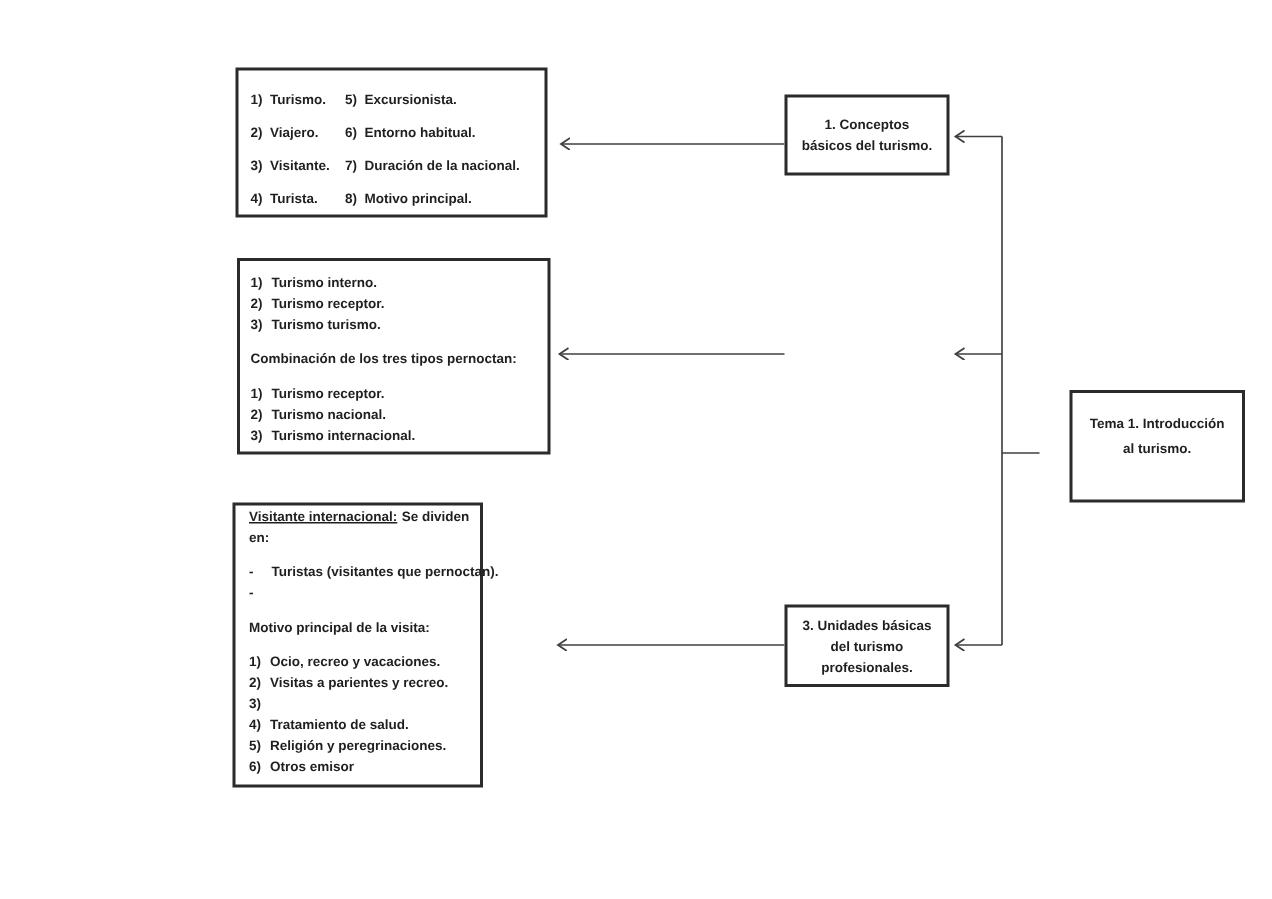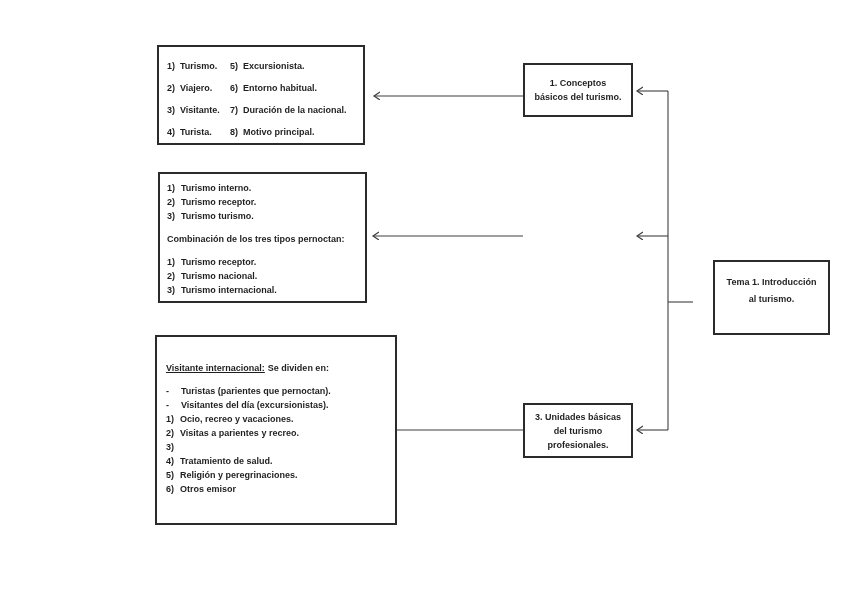--- a/index.html
+++ b/index.html
@@ -22,21 +22,21 @@
     box-sizing: border-box;
     border: 2px solid #2b2b2b;
     background: #ffffff;
     font-size: 9px;
     font-weight: 700;
   }
   
   .lb { line-height: 14px; }
   #lb-concepts { left: 157px; top: 45px;  width: 208px; height: 100px; padding: 8px 4px 0 8px; }
   #lb-types    { left: 158px; top: 172px; width: 209px; height: 131px; padding: 7px 4px 0 7px; }
-  #lb-visitors { left: 155px; top: 335px; width: 242px; height: 190px; padding: 24px 4px 0 9px; }
+  #lb-visitors { left: 155px; top: 335px; width: 167px; height: 190px; padding: 0 4px 0 9px; }
 
   .grid-row {
     display: grid;
     grid-template-columns: 13px 50px 13px auto;
     height: 22px;
     align-items: center;
     white-space: nowrap;
   }
   .flex-row { display: flex; white-space: nowrap; }
   .flex-row .n { width: 14px; flex: none; }
@@ -138,26 +138,26 @@
       <span>Turismo internacional.</span>
     </div>
   </div>
 
   <div class="box lb" id="lb-visitors">
     <div>
       <span class="u">Visitante internacional:</span><span class="heading-rest">Se dividen en:</span>
     </div>
     <div class="flex-row dash-row para-gap" style="margin-bottom:0">
       <span class="n">-</span>
-      <span>Turistas (parientes que pernoctan).</span>
+      <span>Turistas (visitantes que pernoctan).</span>
     </div>
     <div class="flex-row dash-row">
       <span class="n">-</span>
-      <span>Visitantes del día (excursionistas).</span>
     </div>
+    <div class="para-gap">Motivo principal de la visita:</div>
     <div class="flex-row">
       <span class="n">1)</span>
       <span>Ocio, recreo y vacaciones.</span>
     </div>
     <div class="flex-row">
       <span class="n">2)</span>
       <span>Visitas a parientes y recreo.</span>
     </div>
     <div class="flex-row">
       <span class="n">3)</span>

